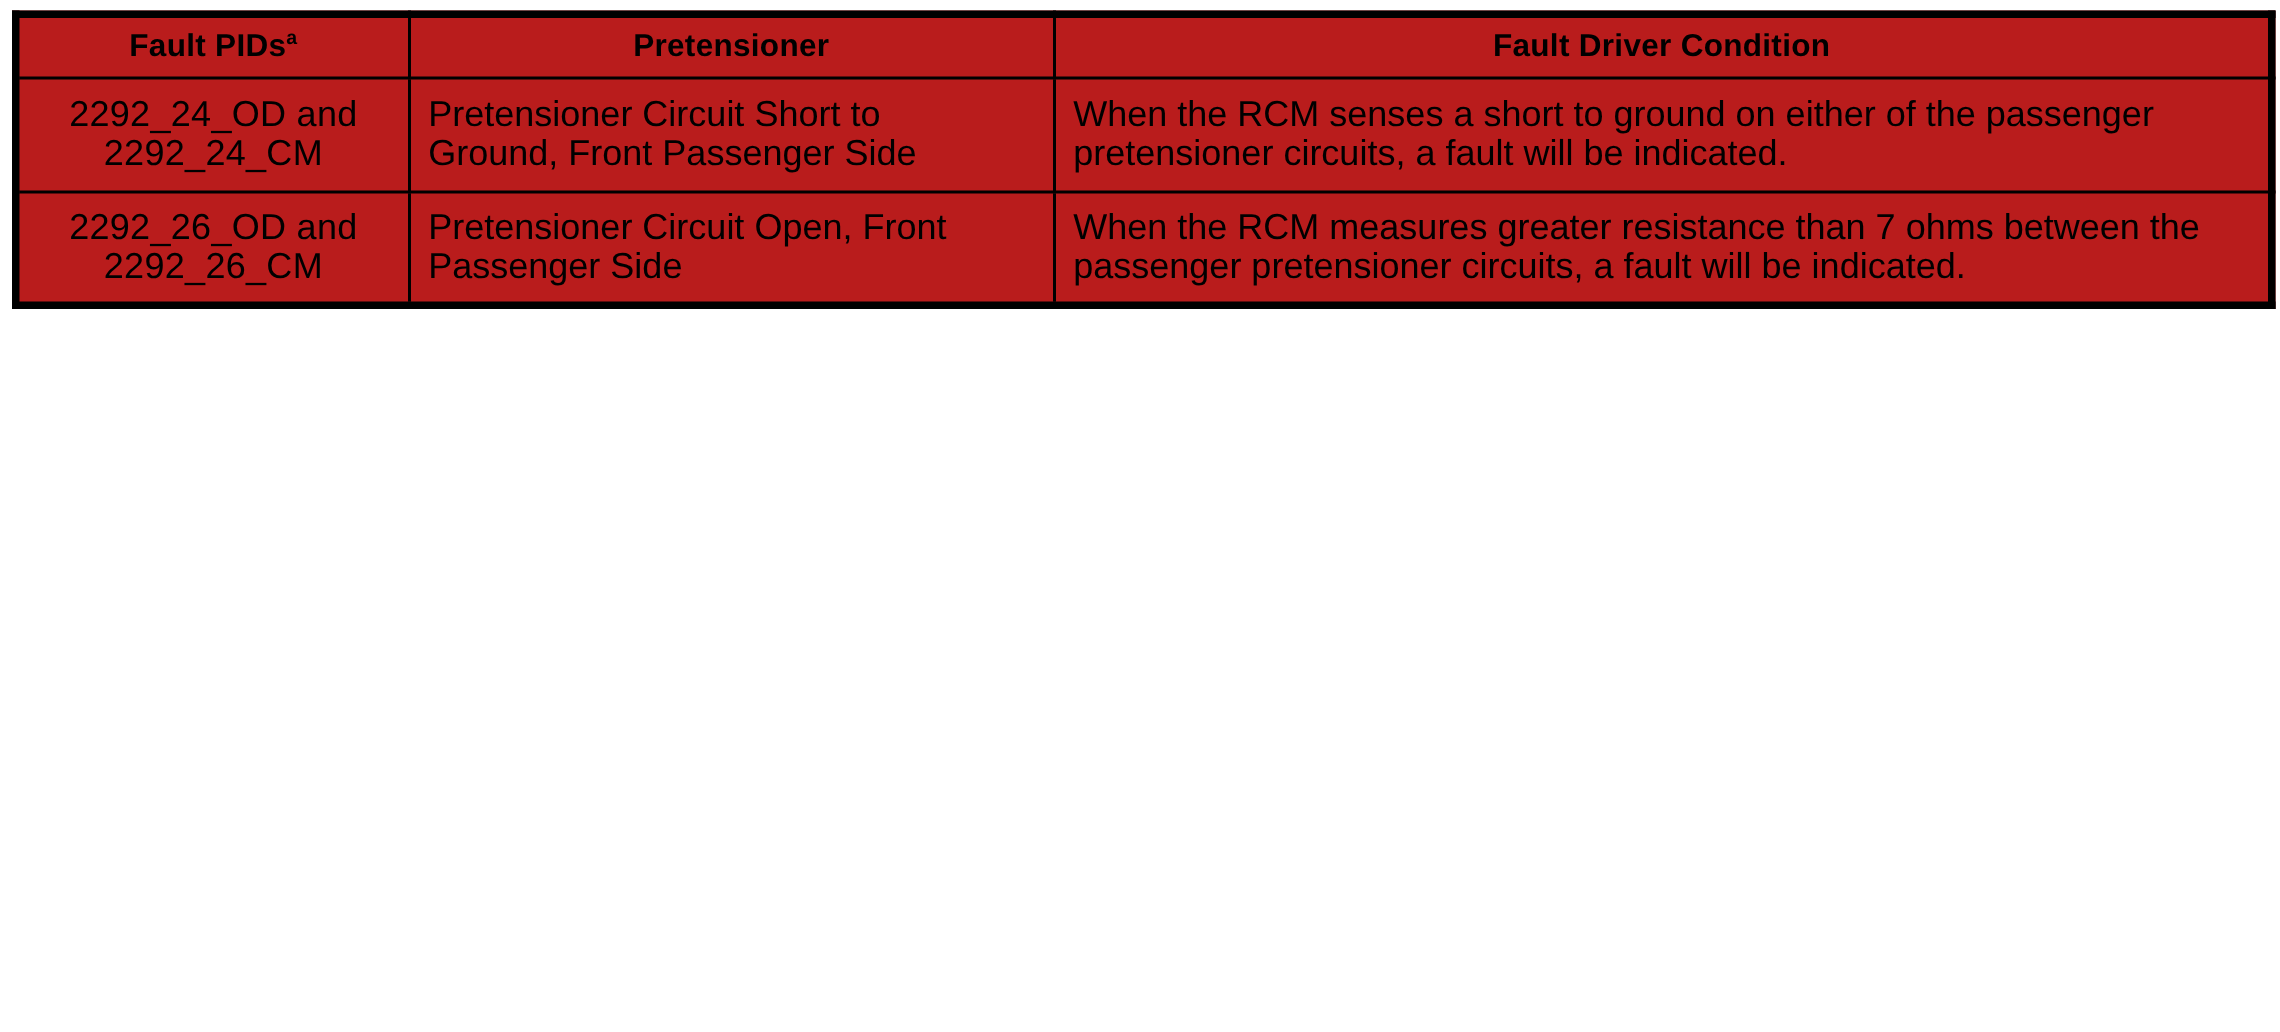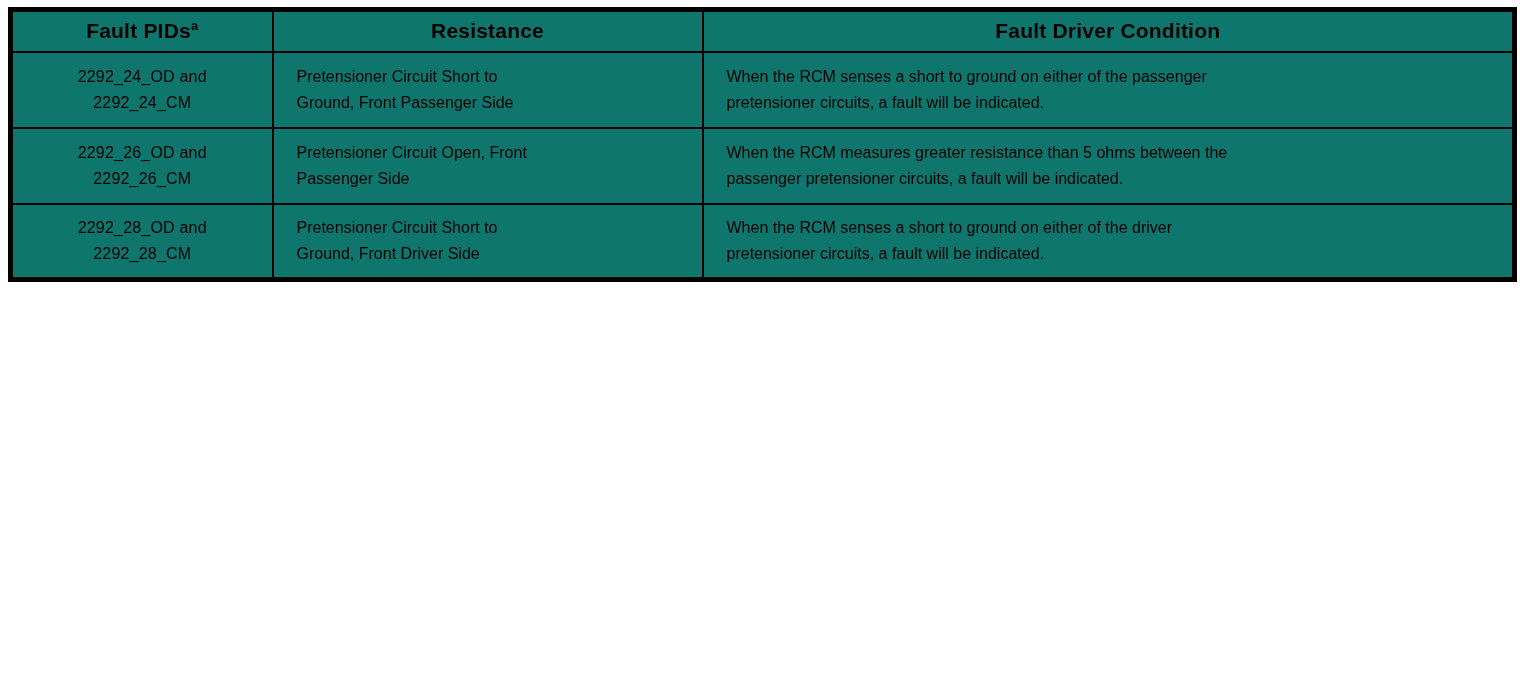--- a/index.html
+++ b/index.html
@@ -13,21 +13,21 @@
     box-sizing: border-box;
     padding: 7px 8px;
     font-family: "Liberation Sans", sans-serif;
     color: #000000;
   }
   table.fault-table {
     width: 1504px;
     border-collapse: collapse;
     table-layout: fixed;
     border: 5px solid #000000;
-    background: #0f766e;
+    background: #b91c1c;
   }
   .fault-table th,
   .fault-table td {
     border: 2px solid #000000;
     vertical-align: middle;
     box-sizing: border-box;
   }
   .fault-table th {
     font-size: 21px;
     font-weight: bold;
@@ -36,79 +36,71 @@
     padding: 2px 4px;
     letter-spacing: 0.2px;
   }
   .fault-table th sup {
     font-size: 13px;
     font-weight: bold;
     vertical-align: super;
     line-height: 0;
   }
   .fault-table td {
-    font-size: 16px;
+    font-size: 24px;
     line-height: 26px;
     height: 76px;
     white-space: pre-line;
     padding: 4px 6px;
   }
   .fault-table td.pid {
     text-align: center;
     letter-spacing: 0.2px;
   }
   .fault-table td.desc,
   .fault-table td.cond {
     text-align: left;
-    padding-left: 23px;
+    padding-left: 12px;
     padding-right: 4px;
   }
 </style>
 </head>
 <body>
 
 <table class="fault-table">
   <colgroup>
     <col style="width:262px">
     <col style="width:430px">
     <col style="width:812px">
   </colgroup>
   <thead>
     <tr>
       <th><span>Fault PIDs</span><sup>a</sup></th>
-      <th>Resistance</th>
+      <th>Pretensioner</th>
       <th>Fault Driver Condition</th>
     </tr>
   </thead>
   <tbody>
   <tr>
     <td class="pid">2292_24_OD and
 2292_24_CM</td>
     <td class="desc">Pretensioner Circuit Short to
 Ground, Front Passenger Side</td>
     <td class="cond">When the RCM senses a short to ground on either of the passenger
 pretensioner circuits, a fault will be indicated.</td>
   </tr>
 
 
   <tr>
     <td class="pid">2292_26_OD and
 2292_26_CM</td>
     <td class="desc">Pretensioner Circuit Open, Front
 Passenger Side</td>
-    <td class="cond">When the RCM measures greater resistance than 5 ohms between the
+    <td class="cond">When the RCM measures greater resistance than 7 ohms between the
 passenger pretensioner circuits, a fault will be indicated.</td>
   </tr>
 
 
-  <tr>
-    <td class="pid">2292_28_OD and
-2292_28_CM</td>
-    <td class="desc">Pretensioner Circuit Short to
-Ground, Front Driver Side</td>
-    <td class="cond">When the RCM senses a short to ground on either of the driver
-pretensioner circuits, a fault will be indicated.</td>
-  </tr>
 
 
 
 </tbody>
 </table>
 
 </body></html>

